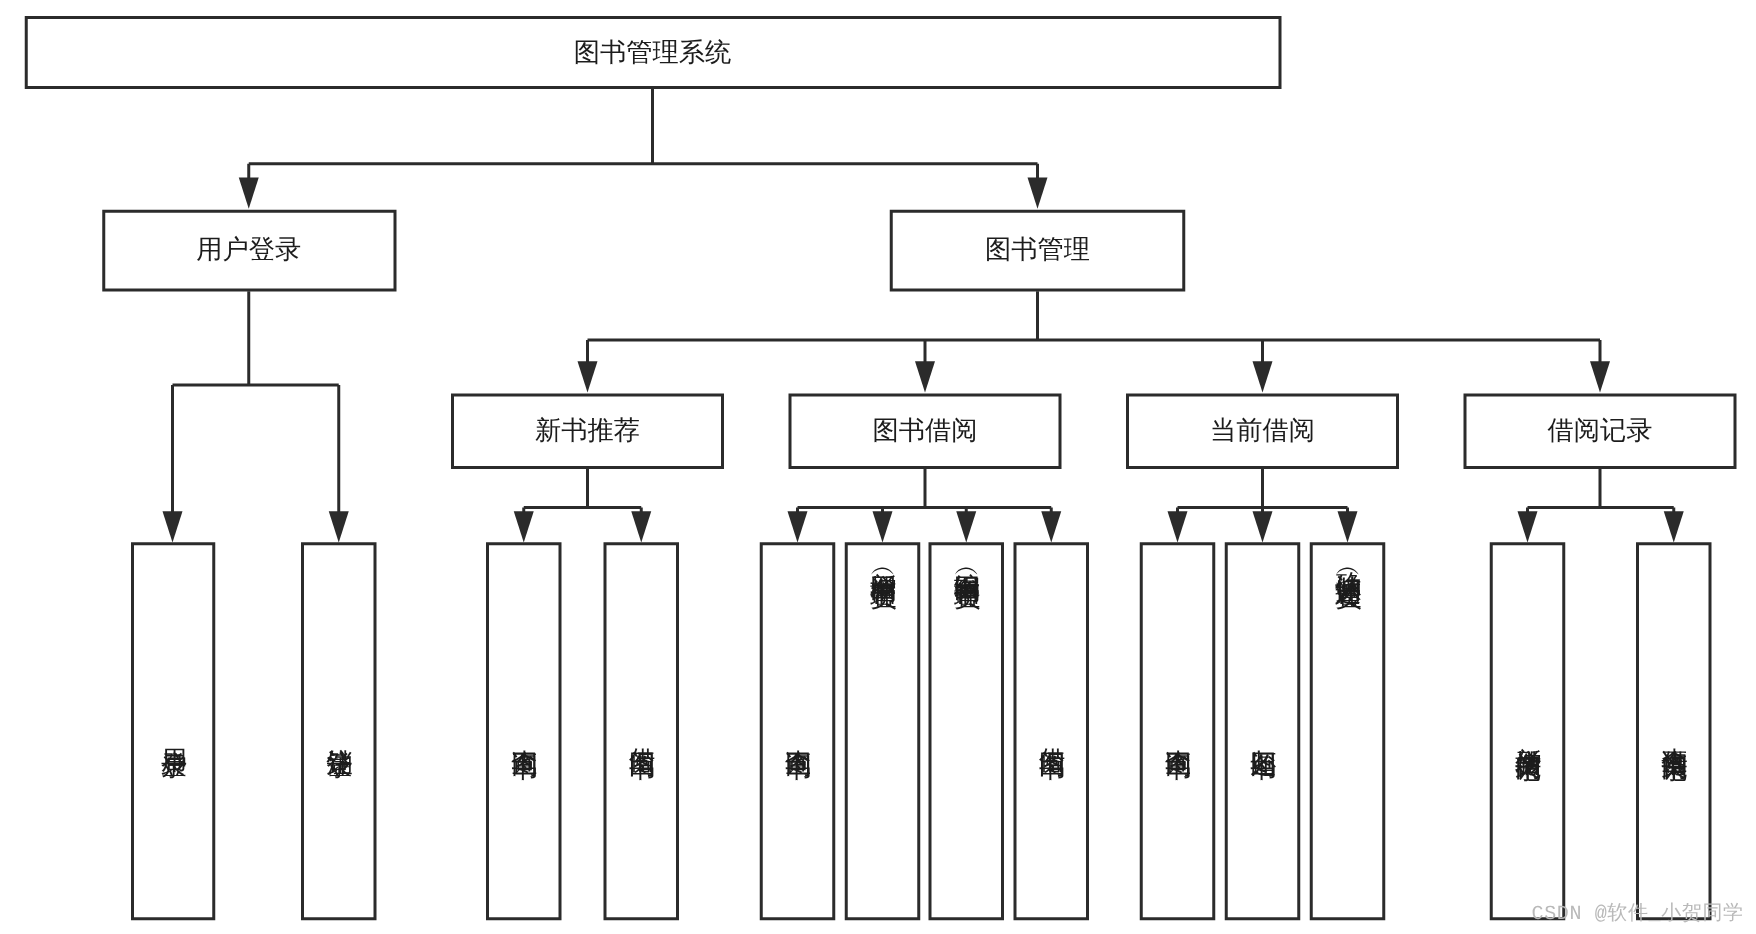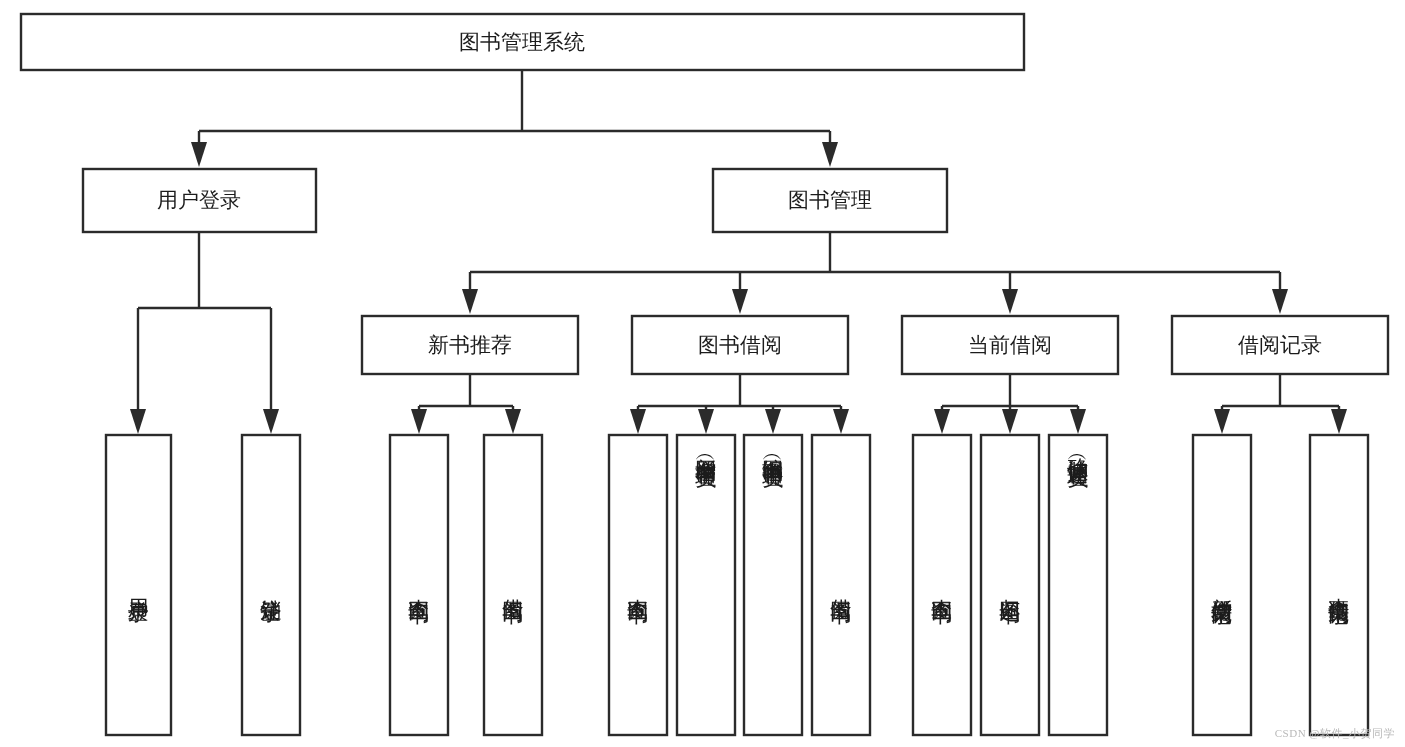--- a/index.html
+++ b/index.html
@@ -62,22 +62,22 @@
     color: #1c1c1c;
     line-height: 1.12;
     letter-spacing: 1.5px;
     white-space: nowrap;
     text-align: center;
   }
   .watermark {
     position: absolute;
     right: 10px;
     bottom: 6px;
-    font-family: Liberation Serif, serif;
-    font-size: 11px;
+    font-family: Liberation Mono, monospace;
+    font-size: 16px;
     color: #b9b9b9;
     white-space: nowrap;
     letter-spacing: 0.5px;
   }
 </style>
 </head>
 <body>
 
 <div id="diagram-root">
 

